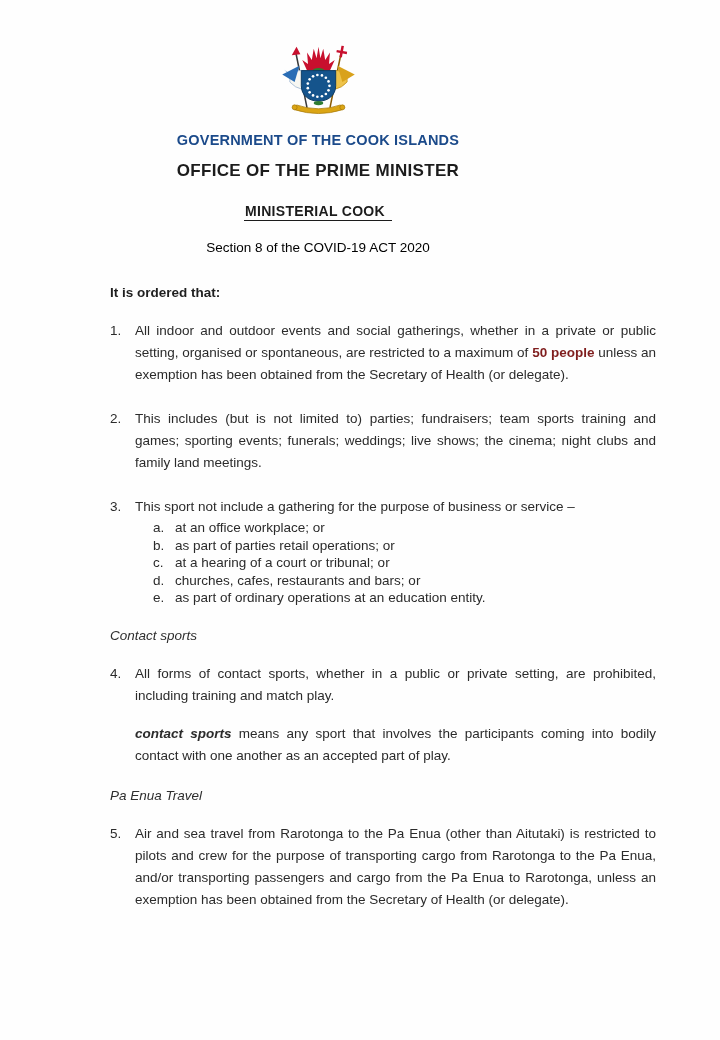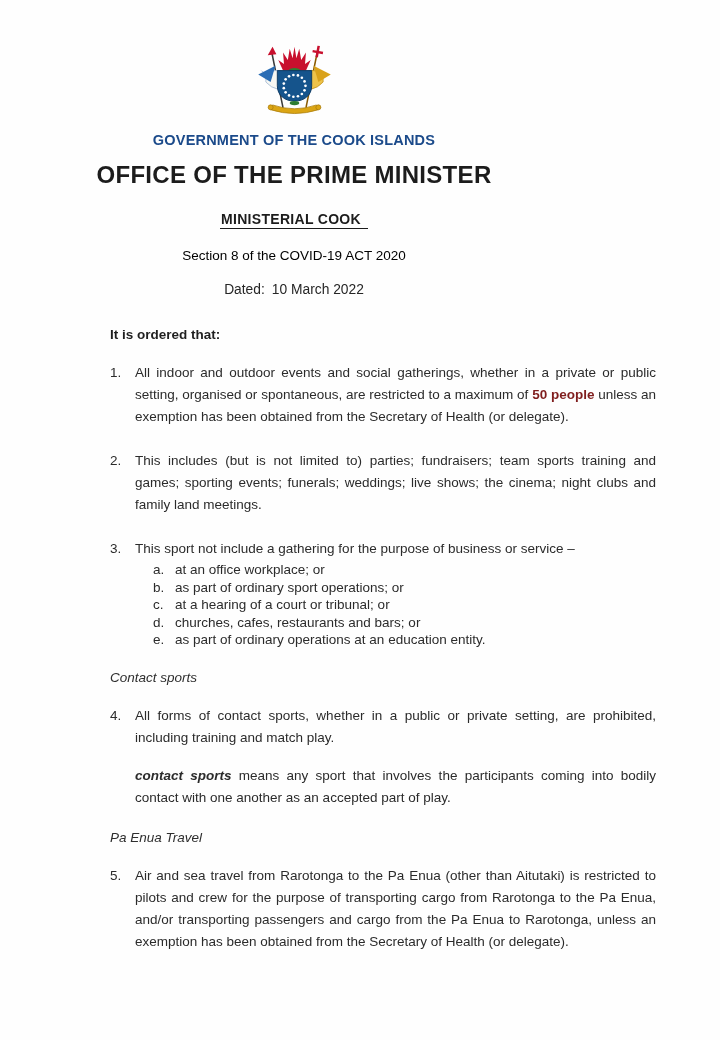--- a/index.html
+++ b/index.html
@@ -6,30 +6,30 @@
   .page{
     position:relative;
     width:720px;height:1040px;
     margin:0 auto;
     background:#fefefe;
     font-family:"Liberation Sans", sans-serif;
     color:#2b2b2b;
     overflow:hidden;
     box-sizing:border-box;
   }
-  .header{width:588px;text-align:center;}
+  .header{width:588px;text-align:center;margin-left:24px;}
   .emblem-wrap{margin-top:44px;display:flex;justify-content:center;}
   .gov-title{
     margin-top:10px;
     font-size:14.5px;font-weight:bold;letter-spacing:.2px;
     color:#1b4a8a;
   }
   .office-title{
     margin-top:13px;
-    font-size:24px;font-weight:bold;letter-spacing:.3px;
+    font-size:17px;font-weight:bold;letter-spacing:.3px;
     color:#1c1c1c;
   }
   .order-title{margin-top:22px;font-size:14px;}
   .order-title .ul{
     font-weight:bold;letter-spacing:.3px;color:#1c1c1c;
     border-bottom:1.5px solid #1c1c1c;
     padding:0 7px 1px 1px;
     display:inline-block;
   }
   .section-line{margin-top:19px;font-size:13.5px;color:#000000;}
@@ -112,23 +112,20 @@
     <div class="gov-title">GOVERNMENT OF THE COOK ISLANDS</div>
 
     <div class="office-title">OFFICE OF THE PRIME MINISTER</div>
 
     <div class="order-title">
       <span class="ul">MINISTERIAL COOK</span>
     </div>
 
     <div class="section-line">Section 8 of the COVID-19 ACT 2020</div>
 
-    <div class="dated-line">
-      <span>Dated:</span><span class="val">10 March 2022</span>
-    </div>
   </div>
 
   <div class="content">
 
     <div class="intro">It is ordered that:</div>
 
 
     <div class="item">
       <span class="num">1.</span>
       <div class="text"><span>All indoor and outdoor events and social gatherings, whether in a private or public setting, organised or spontaneous, are restricted to a maximum of </span><b>50 people</b><span> unless an exemption has been obtained from the Secretary of Health (or delegate).</span></div>
@@ -144,21 +141,21 @@
       <div class="text" style="text-align:left;">This sport not include a gathering for the purpose of business or service –</div>
     </div>
 
     <div class="sublist">
       <div class="subitem">
         <span class="letter">a.</span>
         <span>at an office workplace; or</span>
       </div>
       <div class="subitem">
         <span class="letter">b.</span>
-        <span>as part of ordinary sport operations; or</span>
+        <span>as part of parties retail operations; or</span>
       </div>
       <div class="subitem">
         <span class="letter">c.</span>
         <span>at a hearing of a court or tribunal; or</span>
       </div>
       <div class="subitem">
         <span class="letter">d.</span>
         <span>churches, cafes, restaurants and bars; or</span>
       </div>
       <div class="subitem">

